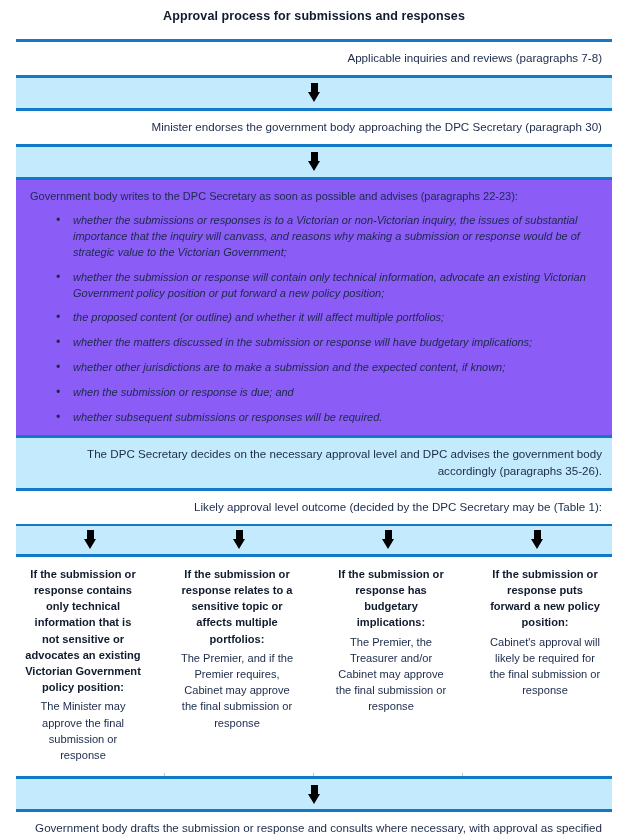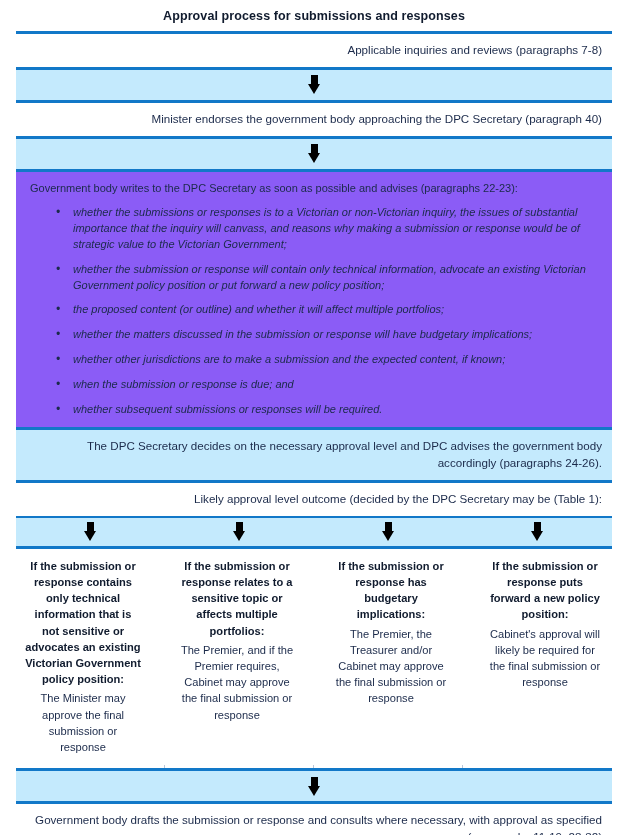--- a/index.html
+++ b/index.html
@@ -36,21 +36,21 @@
     box-sizing: border-box;
   }
   .row.white { background: #ffffff; }
   .row.blue  { background: #c4eafd; }
 
   .title-row {
     text-align: center;
     font-weight: bold;
     font-size: 12.5px;
     color: #101b2e;
-    padding: 9px 6px 8px 6px;
+    padding: 9px 6px 16px 6px;
     letter-spacing: .1px;
   }
 
   .text-row {
     text-align: right;
     font-size: 11.6px;
     padding: 8px 10px 8px 10px;
     line-height: 1.45;
   }
 
@@ -183,21 +183,21 @@
   <div class="rule"></div>
 
   <div class="row arrow-band">
     <div class="arrow">
       <div class="shaft"></div>
         <div class="head"></div>
     </div>
   </div>
   <div class="rule"></div>
 
-  <div class="row white text-row">Minister endorses the government body approaching the DPC Secretary (paragraph 40)</div>
+  <div class="row white text-row">Minister endorses the government body approaching the DPC Secretary (paragraph 30)</div>
   <div class="rule"></div>
 
   <div class="row arrow-band">
     <div class="arrow">
       <div class="shaft"></div>
         <div class="head"></div>
     </div>
   </div>
   <div class="rule"></div>
 
@@ -208,21 +208,21 @@
       <li>whether the submission or response will contain only technical information, advocate an existing Victorian Government policy position or put forward a new policy position;</li>
       <li>the proposed content (or outline) and whether it will affect multiple portfolios;</li>
       <li>whether the matters discussed in the submission or response will have budgetary implications;</li>
       <li>whether other jurisdictions are to make a submission and the expected content, if known;</li>
       <li>when the submission or response is due; and</li>
       <li>whether subsequent submissions or responses will be required.</li>
     </ul>
   </div>
   <div class="rule"></div>
 
-  <div class="row blue text-row">The DPC Secretary decides on the necessary approval level and DPC advises the government body accordingly (paragraphs 24-26).</div>
+  <div class="row blue text-row">The DPC Secretary decides on the necessary approval level and DPC advises the government body accordingly (paragraphs 35-26).</div>
   <div class="rule"></div>
 
   <div class="row white text-row">Likely approval level outcome (decided by the DPC Secretary may be (Table 1):</div>
   <div class="rule thin"></div>
 
   <div class="row arrow-band quad">
     <div class="arrow-cell">
         <div class="arrow">
           <div class="shaft"></div>
           <div class="head"></div>

